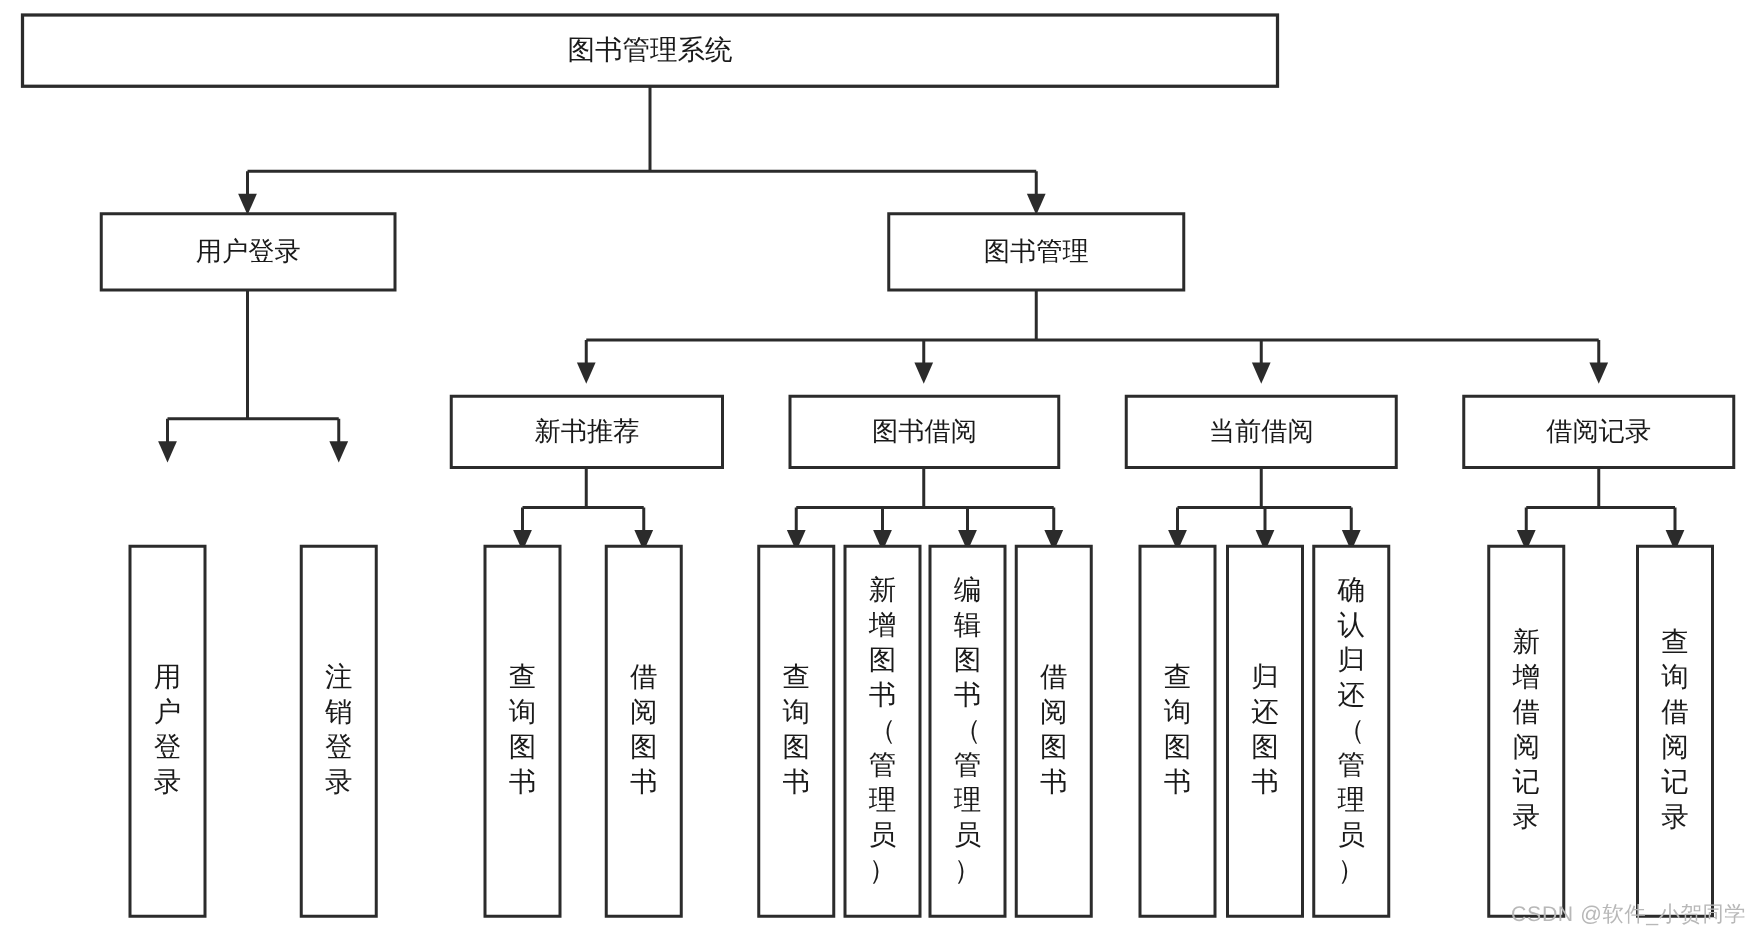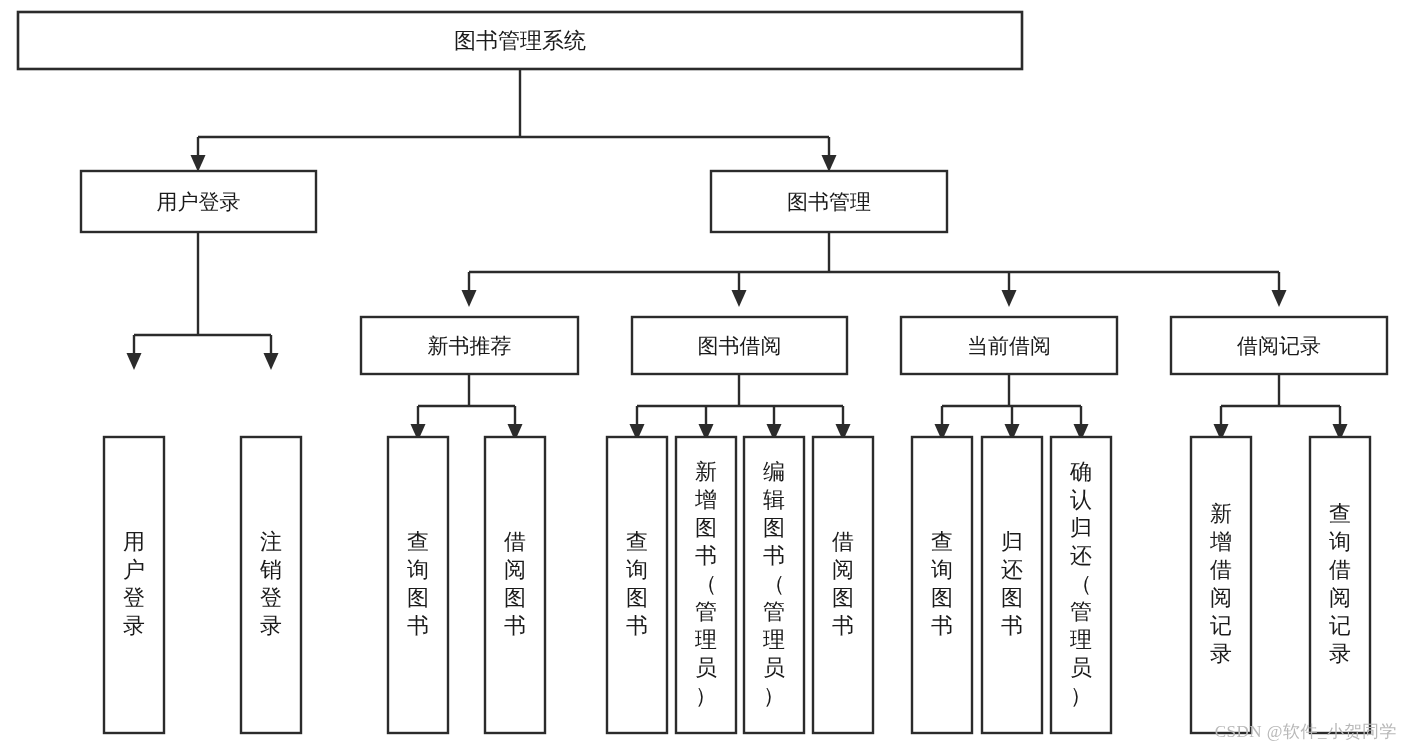--- a/index.html
+++ b/index.html
@@ -62,21 +62,21 @@
     font-family: "DejaVu Sans", "Liberation Sans", sans-serif;
     font-size: 22px;
     text-anchor: middle;
     dominant-baseline: middle;
   }
   .watermark {
     position: absolute;
     right: 8px;
     bottom: 4px;
     color: #b8b8b8;
-    font-family: Liberation Serif, serif;
+    font-family: Liberation Sans, sans-serif;
     font-size: 17px;
     letter-spacing: 0.5px;
     white-space: nowrap;
     user-select: none;
   }
 </style>
 </head>
 <body>
 
 <div id="diagram-root">

